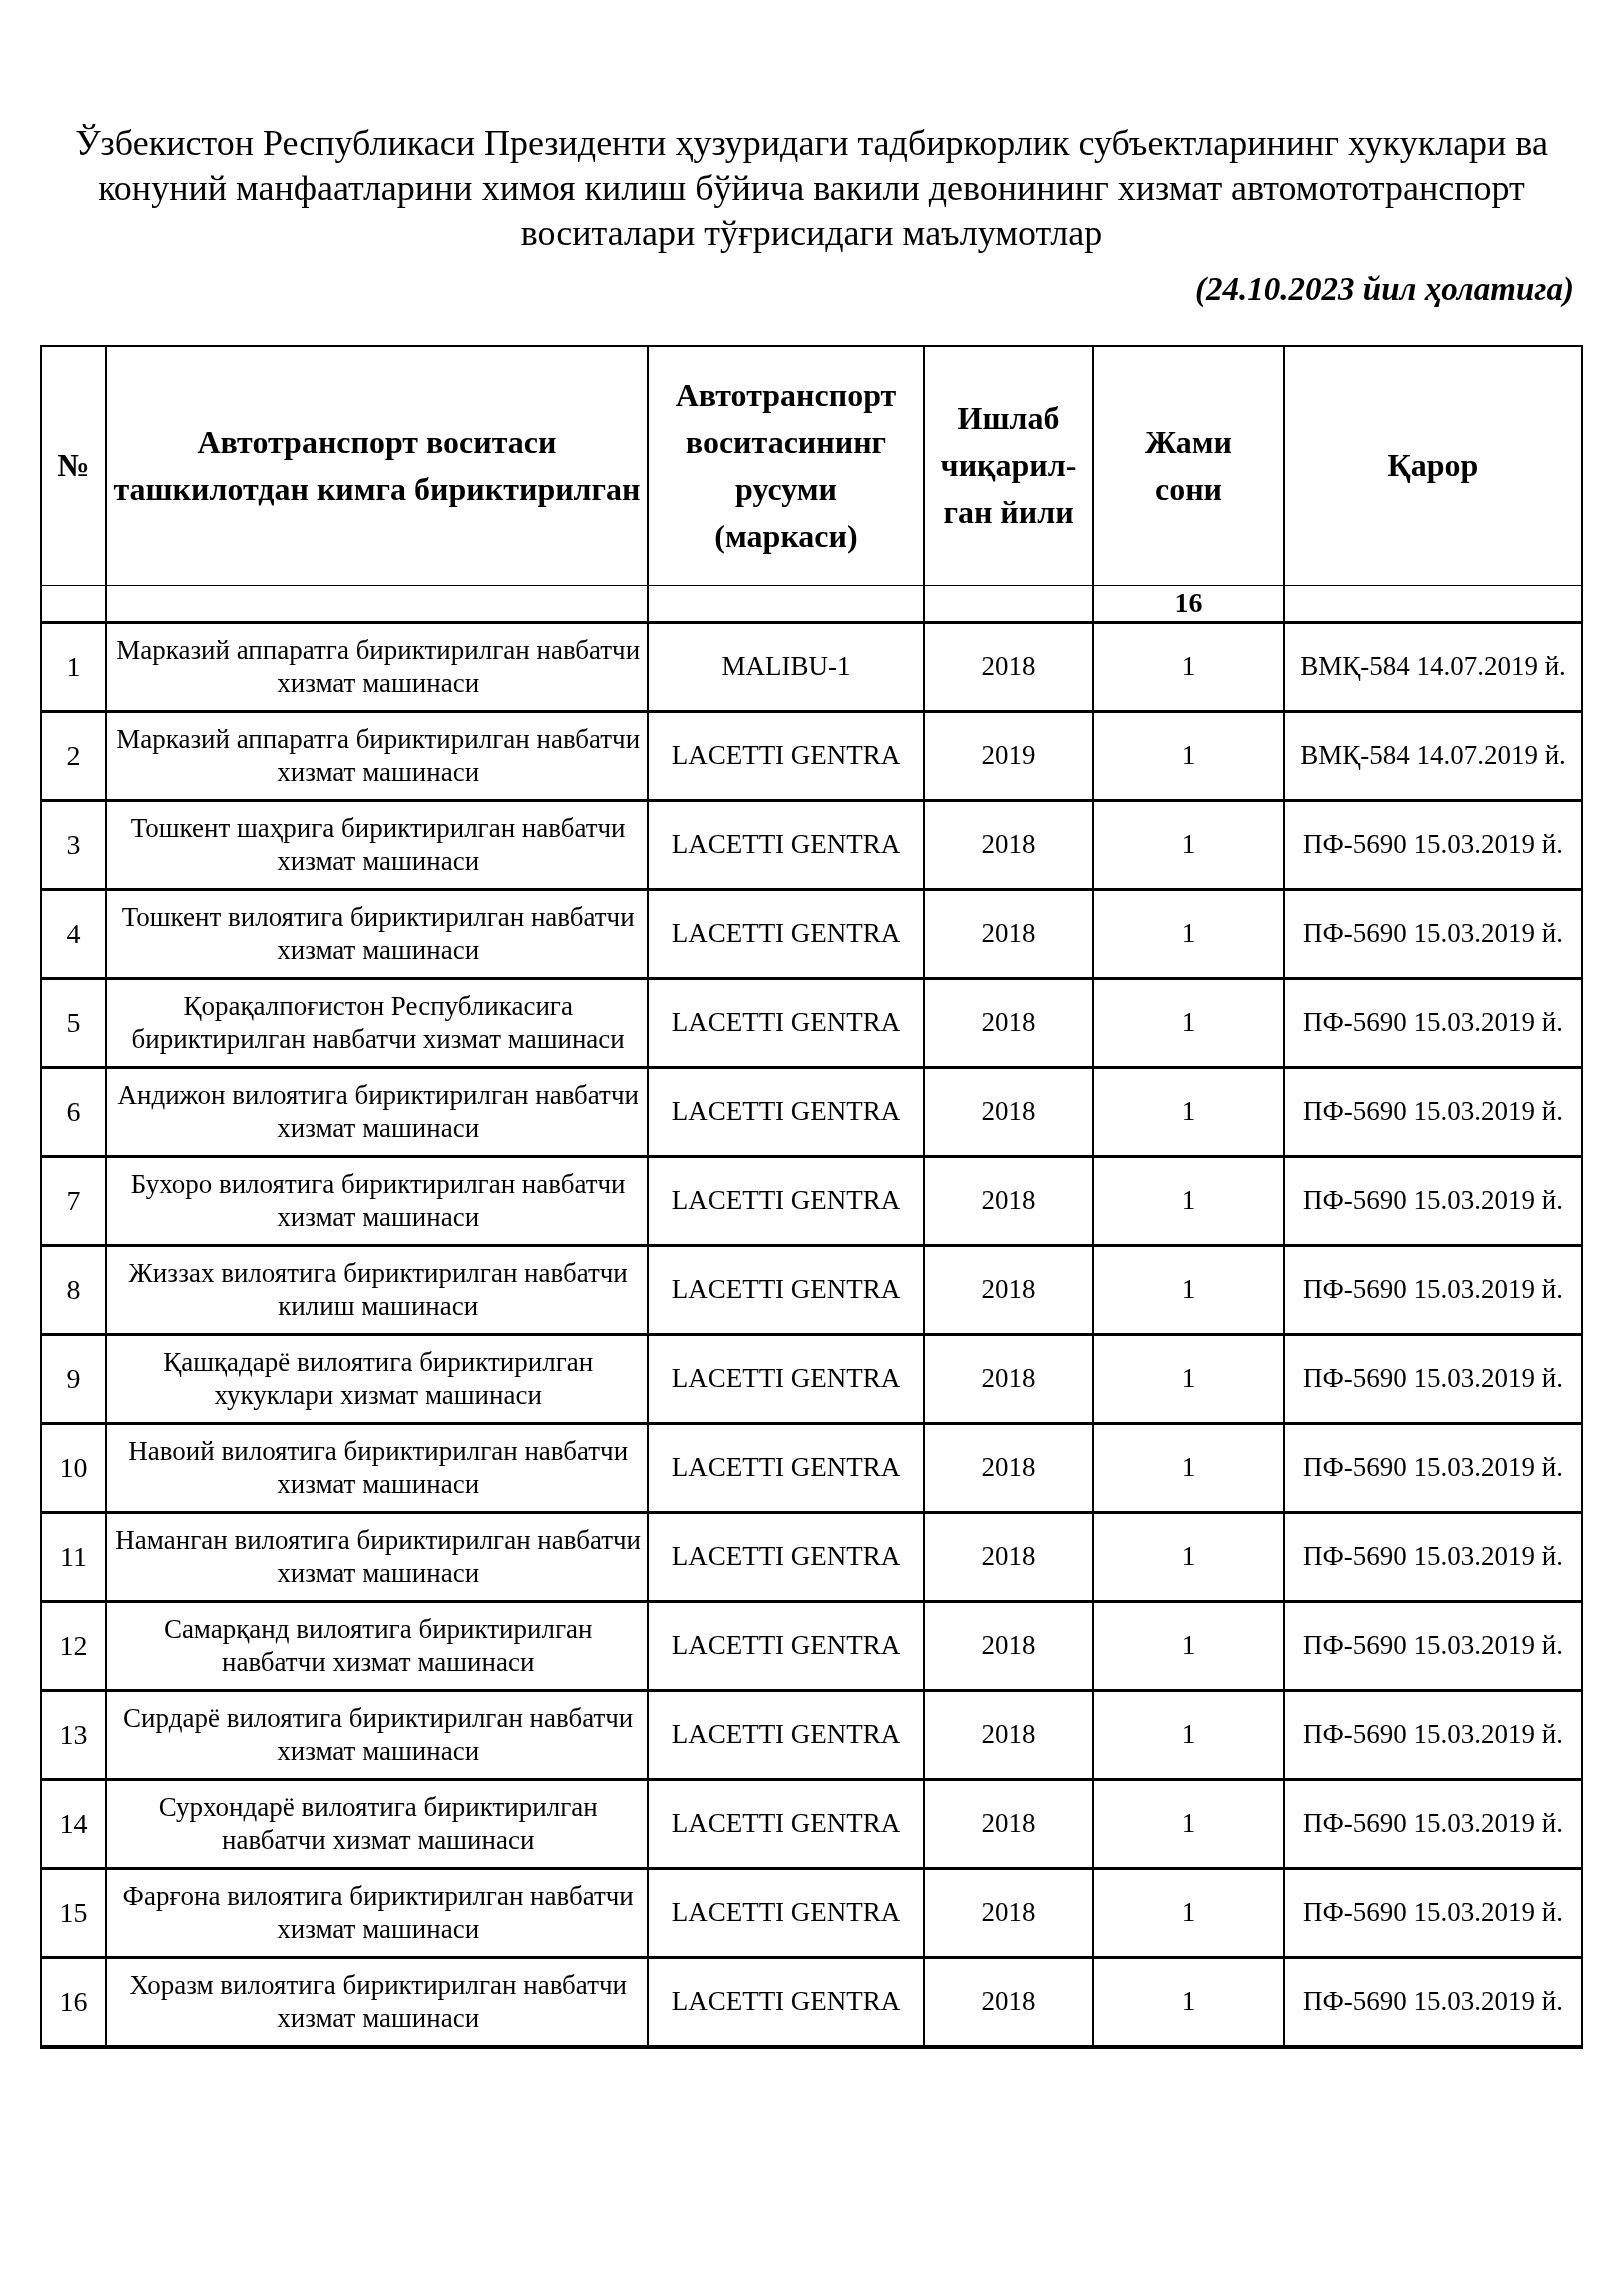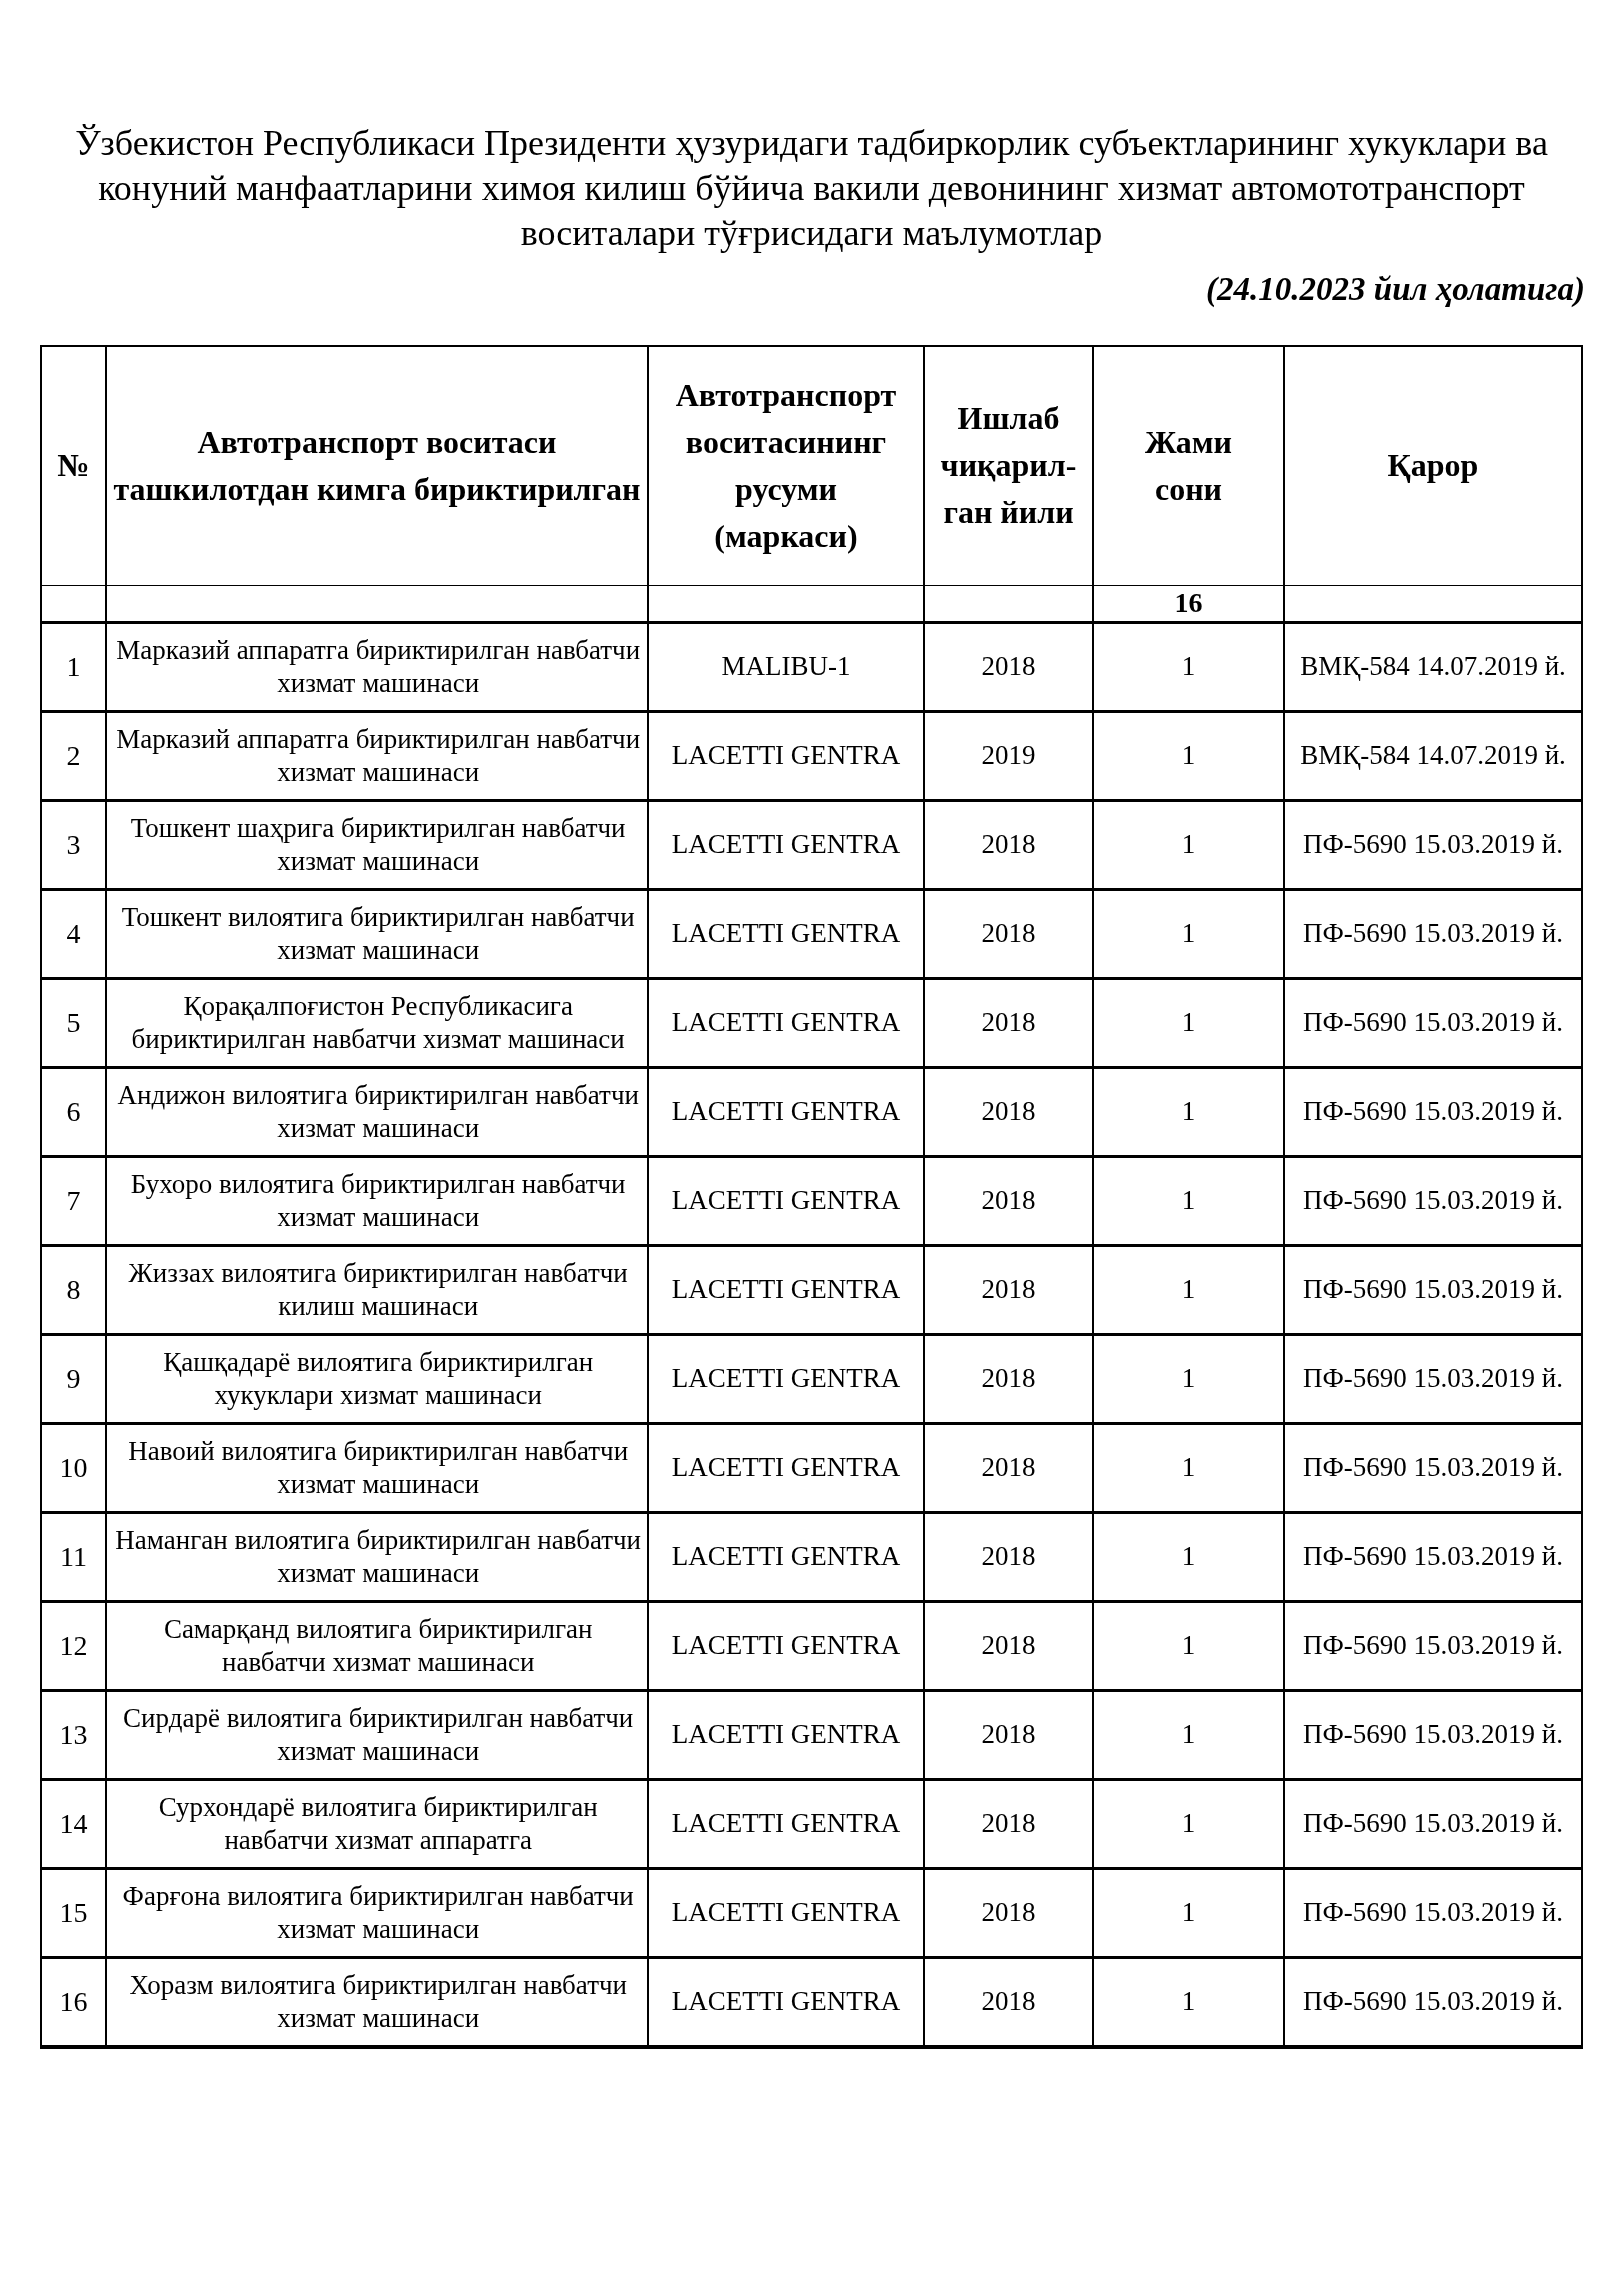--- a/index.html
+++ b/index.html
@@ -11,21 +11,21 @@
   }
   .title-block {
     margin:121px 36px 0 36px;
     text-align:center;
     font-weight:normal;
     font-size:36px;
     line-height:45px;
   }
   .date-note {
     margin-top:14.7px;
-    padding-right:38px;
+    padding-right:49px;
     text-align:right;
     font-weight:bold;
     font-style:italic;
     font-size:33px;
   }
   table.vehicles {
     border-collapse:collapse;
     table-layout:fixed;
     margin:37px 0 0 40px;
     width:1541px;
@@ -231,21 +231,21 @@
     <td class="c-no">13</td>
     <td class="c-assigned">Сирдарё вилоятига бириктирилган навбатчи хизмат машинаси</td>
     <td class="c-model">LACETTI GENTRA</td>
     <td class="c-year">2018</td>
     <td class="c-count">1</td>
     <td class="c-decision">ПФ-5690 15.03.2019 й.</td>
   </tr>
 
   <tr class="data-row">
     <td class="c-no">14</td>
-    <td class="c-assigned">Сурхондарё вилоятига бириктирилган навбатчи хизмат аппаратга</td>
+    <td class="c-assigned">Сурхондарё вилоятига бириктирилган навбатчи хизмат машинаси</td>
     <td class="c-model">LACETTI GENTRA</td>
     <td class="c-year">2018</td>
     <td class="c-count">1</td>
     <td class="c-decision">ПФ-5690 15.03.2019 й.</td>
   </tr>
 
   <tr class="data-row">
     <td class="c-no">15</td>
     <td class="c-assigned">Фарғона вилоятига бириктирилган навбатчи хизмат машинаси</td>
     <td class="c-model">LACETTI GENTRA</td>

